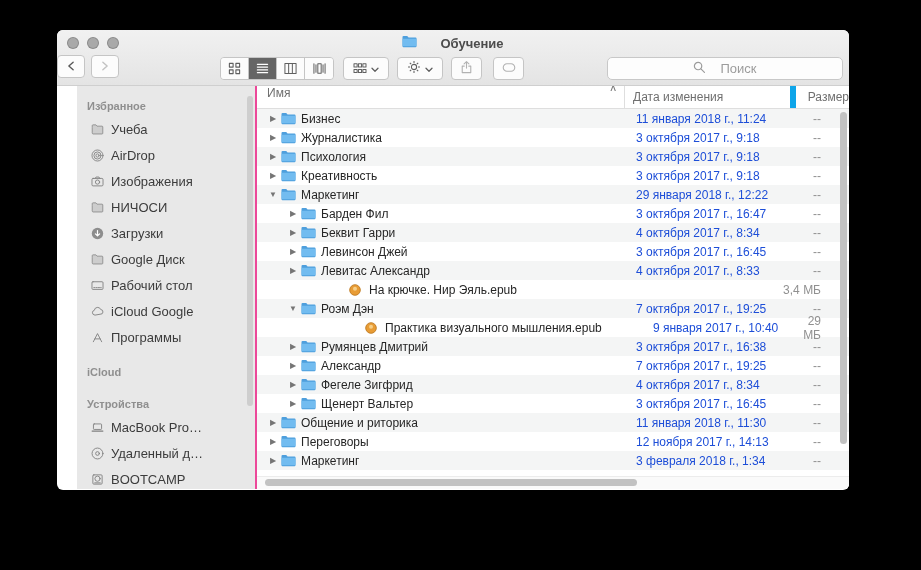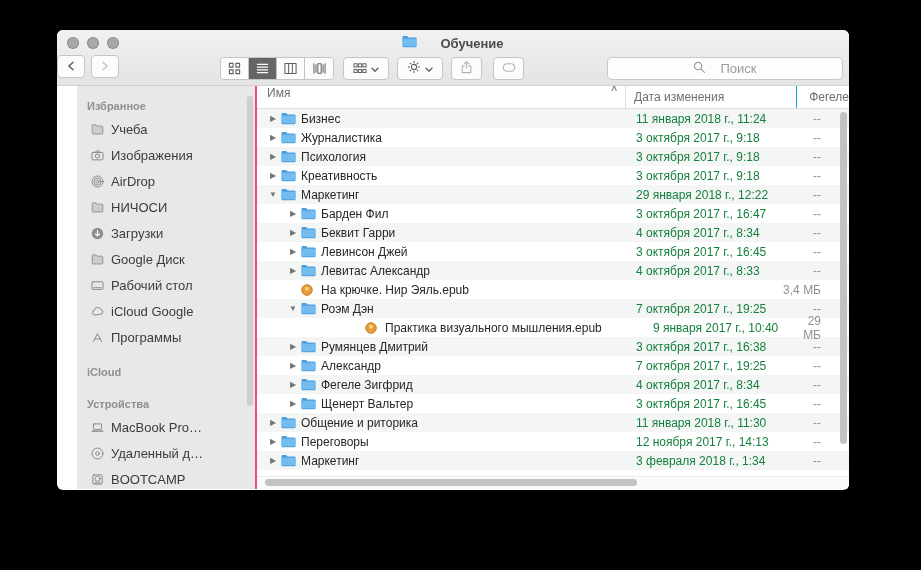--- a/index.html
+++ b/index.html
@@ -60,34 +60,34 @@
 
   
   .main { position:relative; flex:1; background:#fff; overflow:hidden; }
   .cols { display:flex; height:23px; align-items:center; font-size:12px;
     color:#6f6f6f; border-bottom:1px solid #dedede; background:#fff; }
   .col-name { width:371px; padding-left:10px; display:flex; 
     border-right:1px solid #dedede; height:100%; }
   .col-name .spacer { flex:1; }
   .sort-arrow { font-size:10px; font-weight:700; color:#7c7c7c;
     padding-right:8px; line-height:1; }
-  .col-date { width:172px; padding-left:8px; border-right:1px solid #0ea5e9;
+  .col-date { width:172px; padding-left:8px; border-right:6px solid #0ea5e9;
     height:100%; display:flex; align-items:center; }
   .col-size { flex:1; padding-left:12px; height:100%; display:flex;
     align-items:center; }
 
   .rows { }
   .row { display:flex; height:19px; align-items:center; font-size:12px; }
   .row:nth-child(odd) { background:#f4f5f5; }
   .cell-name { width:371px; display:flex; align-items:center; overflow:hidden;
     white-space:nowrap; color:#262626; }
   .disc { width:16px; text-align:center; font-size:8px; color:#757575;
     flex:none; line-height:1; }
   .ficon { width:20px; display:flex; align-items:center; flex:none; }
-  .cell-date { width:172px; padding-left:8px; color:#15803d;
+  .cell-date { width:172px; padding-left:8px; color:#1d4ed8;
     white-space:nowrap; }
   .cell-size { flex:1; text-align:right; padding-right:28px; color:#909090; }
 
   .vscroll { position:absolute; right:2px; top:26px; width:7px; height:332px;
     background:#c2c2c2; border-radius:4px; }
   .hscroll-track { position:absolute; left:0; right:0; bottom:0; height:13px;
     background:#fafafa; border-top:1px solid #ececec; }
   .hscroll-thumb { position:absolute; left:8px; bottom:3px; width:372px;
     height:7px; background:#c2c2c2; border-radius:4px; }
 </style>
@@ -202,36 +202,36 @@
               <span class="sb-icon">
                 <svg width="13" height="13" viewBox="0 0 16 16" fill="none" stroke="#7f7f7f" stroke-width="1.1" stroke-linecap="round" stroke-linejoin="round">
                   <path d="M1.5 5 v-1.7 a1 1 0 0 1 1-1 h3.5 l1.4 1.6 h6.1 a1 1 0 0 1 1 1 v7.6 a1 1 0 0 1-1 1 h-11 a1 1 0 0 1-1-1 z" fill="#cdcdcd" stroke="#8d8d8d"></path>
                 </svg>
               </span>
               <span>Учеба</span>
             </div>
             <div class="sb-item">
               <span class="sb-icon">
                 <svg width="13" height="13" viewBox="0 0 16 16" fill="none" stroke="#7f7f7f" stroke-width="1.1" stroke-linecap="round" stroke-linejoin="round">
+                  <circle cx="8" cy="8" r="2"></circle>
+                  <circle cx="8" cy="8" r="4.4"></circle>
+                  <circle cx="8" cy="8" r="6.8"></circle>
+                </svg>
+              </span>
+              <span>AirDrop</span>
+            </div>
+            <div class="sb-item">
+              <span class="sb-icon">
+                <svg width="13" height="13" viewBox="0 0 16 16" fill="none" stroke="#7f7f7f" stroke-width="1.1" stroke-linecap="round" stroke-linejoin="round">
                   <rect x="1.2" y="4.2" width="13.6" height="9.2" rx="1.4"></rect>
                   <path d="M5.2 4.2 l1-1.7 h3.6 l1 1.7"></path>
                   <circle cx="8" cy="8.7" r="2.6"></circle>
                 </svg>
               </span>
               <span>Изображения</span>
-            </div>
-            <div class="sb-item">
-              <span class="sb-icon">
-                <svg width="13" height="13" viewBox="0 0 16 16" fill="none" stroke="#7f7f7f" stroke-width="1.1" stroke-linecap="round" stroke-linejoin="round">
-                  <circle cx="8" cy="8" r="2"></circle>
-                  <circle cx="8" cy="8" r="4.4"></circle>
-                  <circle cx="8" cy="8" r="6.8"></circle>
-                </svg>
-              </span>
-              <span>AirDrop</span>
             </div>
             <div class="sb-item">
               <span class="sb-icon">
                 <svg width="13" height="13" viewBox="0 0 16 16" fill="none" stroke="#7f7f7f" stroke-width="1.1" stroke-linecap="round" stroke-linejoin="round">
                   <path d="M1.5 5 v-1.7 a1 1 0 0 1 1-1 h3.5 l1.4 1.6 h6.1 a1 1 0 0 1 1 1 v7.6 a1 1 0 0 1-1 1 h-11 a1 1 0 0 1-1-1 z" fill="#cdcdcd" stroke="#8d8d8d"></path>
                 </svg>
               </span>
               <span>НИЧОСИ</span>
             </div>
             <div class="sb-item">
@@ -316,21 +316,21 @@
         <div class="cols">
           <div class="col-name">
             <span>Имя</span>
             <span class="spacer"></span>
             <span class="sort-arrow">^</span>
           </div>
           <div class="col-date">
             <span>Дата изменения</span>
           </div>
           <div class="col-size">
-            <span>Фегеле</span>
+            <span>Размер</span>
           </div>
         </div>
         <div class="rows" id="rows">
             <div class="row">
               <div class="cell-name" style="padding-left: 8px;">
                 <span class="disc">▶</span>
                 <span class="ficon">
                   <svg width="15" height="13" viewBox="0 0 15 13">
                     <path d="M0.5 2 a1 1 0 0 1 1-1 h3.7 l1.4 1.5 h6.9 a1 1 0 0 1 1 1 v7.7 a1 1 0 0 1-1 1 h-12 a1 1 0 0 1-1-1 z" fill="#4e9fdd"></path>
                     <path d="M0.5 3.8 h14 v6.4 a1 1 0 0 1-1 1 h-12 a1 1 0 0 1-1-1 z" fill="#72bcf0"></path>
@@ -447,21 +447,21 @@
                     <path d="M0.5 2 a1 1 0 0 1 1-1 h3.7 l1.4 1.5 h6.9 a1 1 0 0 1 1 1 v7.7 a1 1 0 0 1-1 1 h-12 a1 1 0 0 1-1-1 z" fill="#4e9fdd"></path>
                     <path d="M0.5 3.8 h14 v6.4 a1 1 0 0 1-1 1 h-12 a1 1 0 0 1-1-1 z" fill="#72bcf0"></path>
                   </svg>
                 </span>
                 <span>Левитас Александр</span>
               </div>
               <div class="cell-date">4 октября 2017 г., 8:33</div>
               <div class="cell-size">--</div>
             </div>
             <div class="row">
-              <div class="cell-name" style="padding-left: 28px;">
+              <div class="cell-name" style="padding-left: 28px; margin-left: 48px;">
                 <span class="disc"></span>
                 <span class="ficon">
                   <svg width="12" height="12" viewBox="0 0 12 12">
                     <circle cx="6" cy="6" r="5.3" fill="#e89c35" stroke="#c07c22" stroke-width="0.9"></circle>
                     <circle cx="6" cy="4.7" r="2" fill="#f6cf88"></circle>
                   </svg>
                 </span>
                 <span>На крючке. Нир Эяль.epub</span>
               </div>
               <div class="cell-size">3,4 МБ</div>

